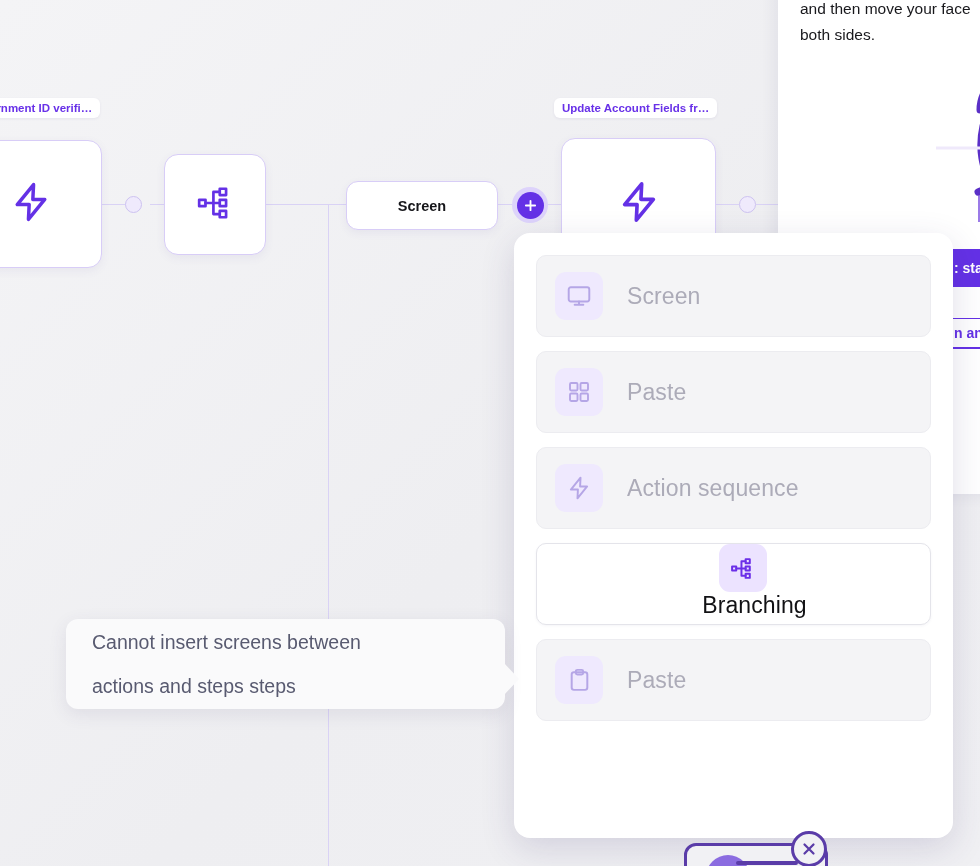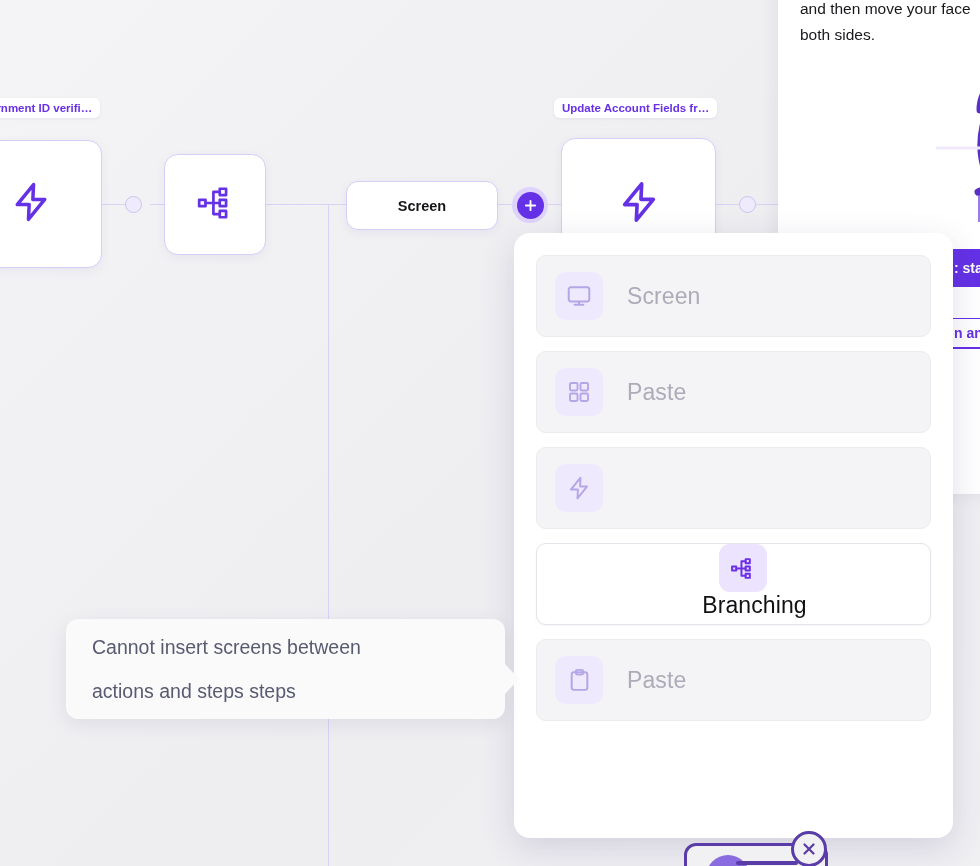--- a/index.html
+++ b/index.html
@@ -111,21 +111,21 @@
     border-top: 1px solid #6431e6;
     border-bottom: 2px solid #6431e6;
     padding: 6px 0 6px 8px;
     overflow: hidden; white-space: nowrap;
   }
 
   
   .tooltip {
     position: absolute;
     left: 66px; top: 619px;
-    width: 439px; height: 100px;
+    width: 439px; height: 90px;
     background: #fafafb;
     border-radius: 12px;
     box-shadow: 0 5px 18px rgba(70,60,110,.10);
     display: flex; align-items: center;
     padding: 0 26px;
   }
   .tooltip-text {
     font-size: 19.5px; line-height: 44px;
     color: #585a70;
   }
@@ -320,20 +320,21 @@
       </span>
       <span class="menu-label">Paste</span>
     </div>
 
     <div class="menu-item">
       <span class="menu-icon">
         <svg width="26" height="26" viewBox="0 0 24 24" fill="none" stroke="#b5a6e6" stroke-width="1.8" stroke-linejoin="round" stroke-linecap="round">
           <path d="M13.4 2.5 L4.5 13.4 H11 L10.6 21.5 L19.5 10.6 H13 Z"></path>
         </svg>
       </span>
+      <span class="menu-label">Action sequence</span>
     </div>
 
     <div class="menu-item active">
       <span class="menu-icon">
         <svg width="25" height="25" viewBox="0 0 24 24" fill="none" stroke="#6b2fe8" stroke-width="1.9" stroke-linejoin="round">
           <rect x="2" y="10" width="4" height="4"></rect>
           <rect x="15" y="3" width="4" height="4"></rect>
           <rect x="15" y="10" width="4" height="4"></rect>
           <rect x="15" y="17" width="4" height="4"></rect>
           <path d="M6 12 H11 M11 5 V19 M11 5 H15 M11 12 H15 M11 19 H15" stroke-linecap="round"></path>

